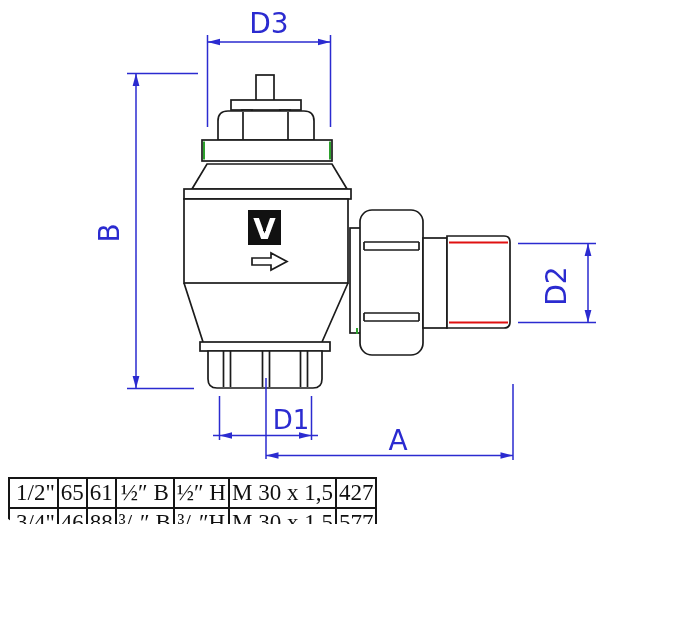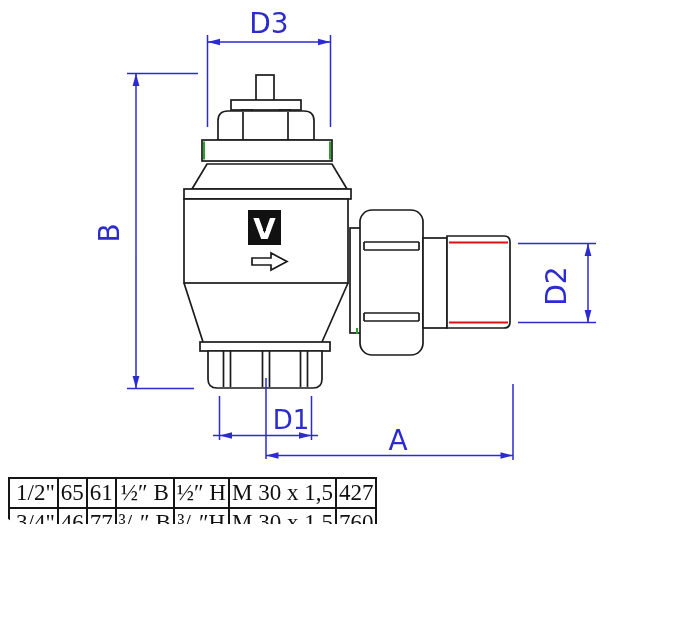--- a/index.html
+++ b/index.html
@@ -117,21 +117,21 @@
       <td>65</td>
       <td>61</td>
       <td>½″ В</td>
       <td>½″ Н</td>
       <td>М 30 х 1,5</td>
       <td>427</td>
     </tr>
     <tr class="data">
       <td>3/4"</td>
       <td>46</td>
-      <td>77</td>
+      <td>88</td>
       <td>³/₄″ В</td>
       <td>³/₄″Н</td>
       <td>М 30 х 1,5</td>
-      <td>760</td>
+      <td>577</td>
     </tr>
   </tbody>
     </table>
 </div>
 
 </body></html>

